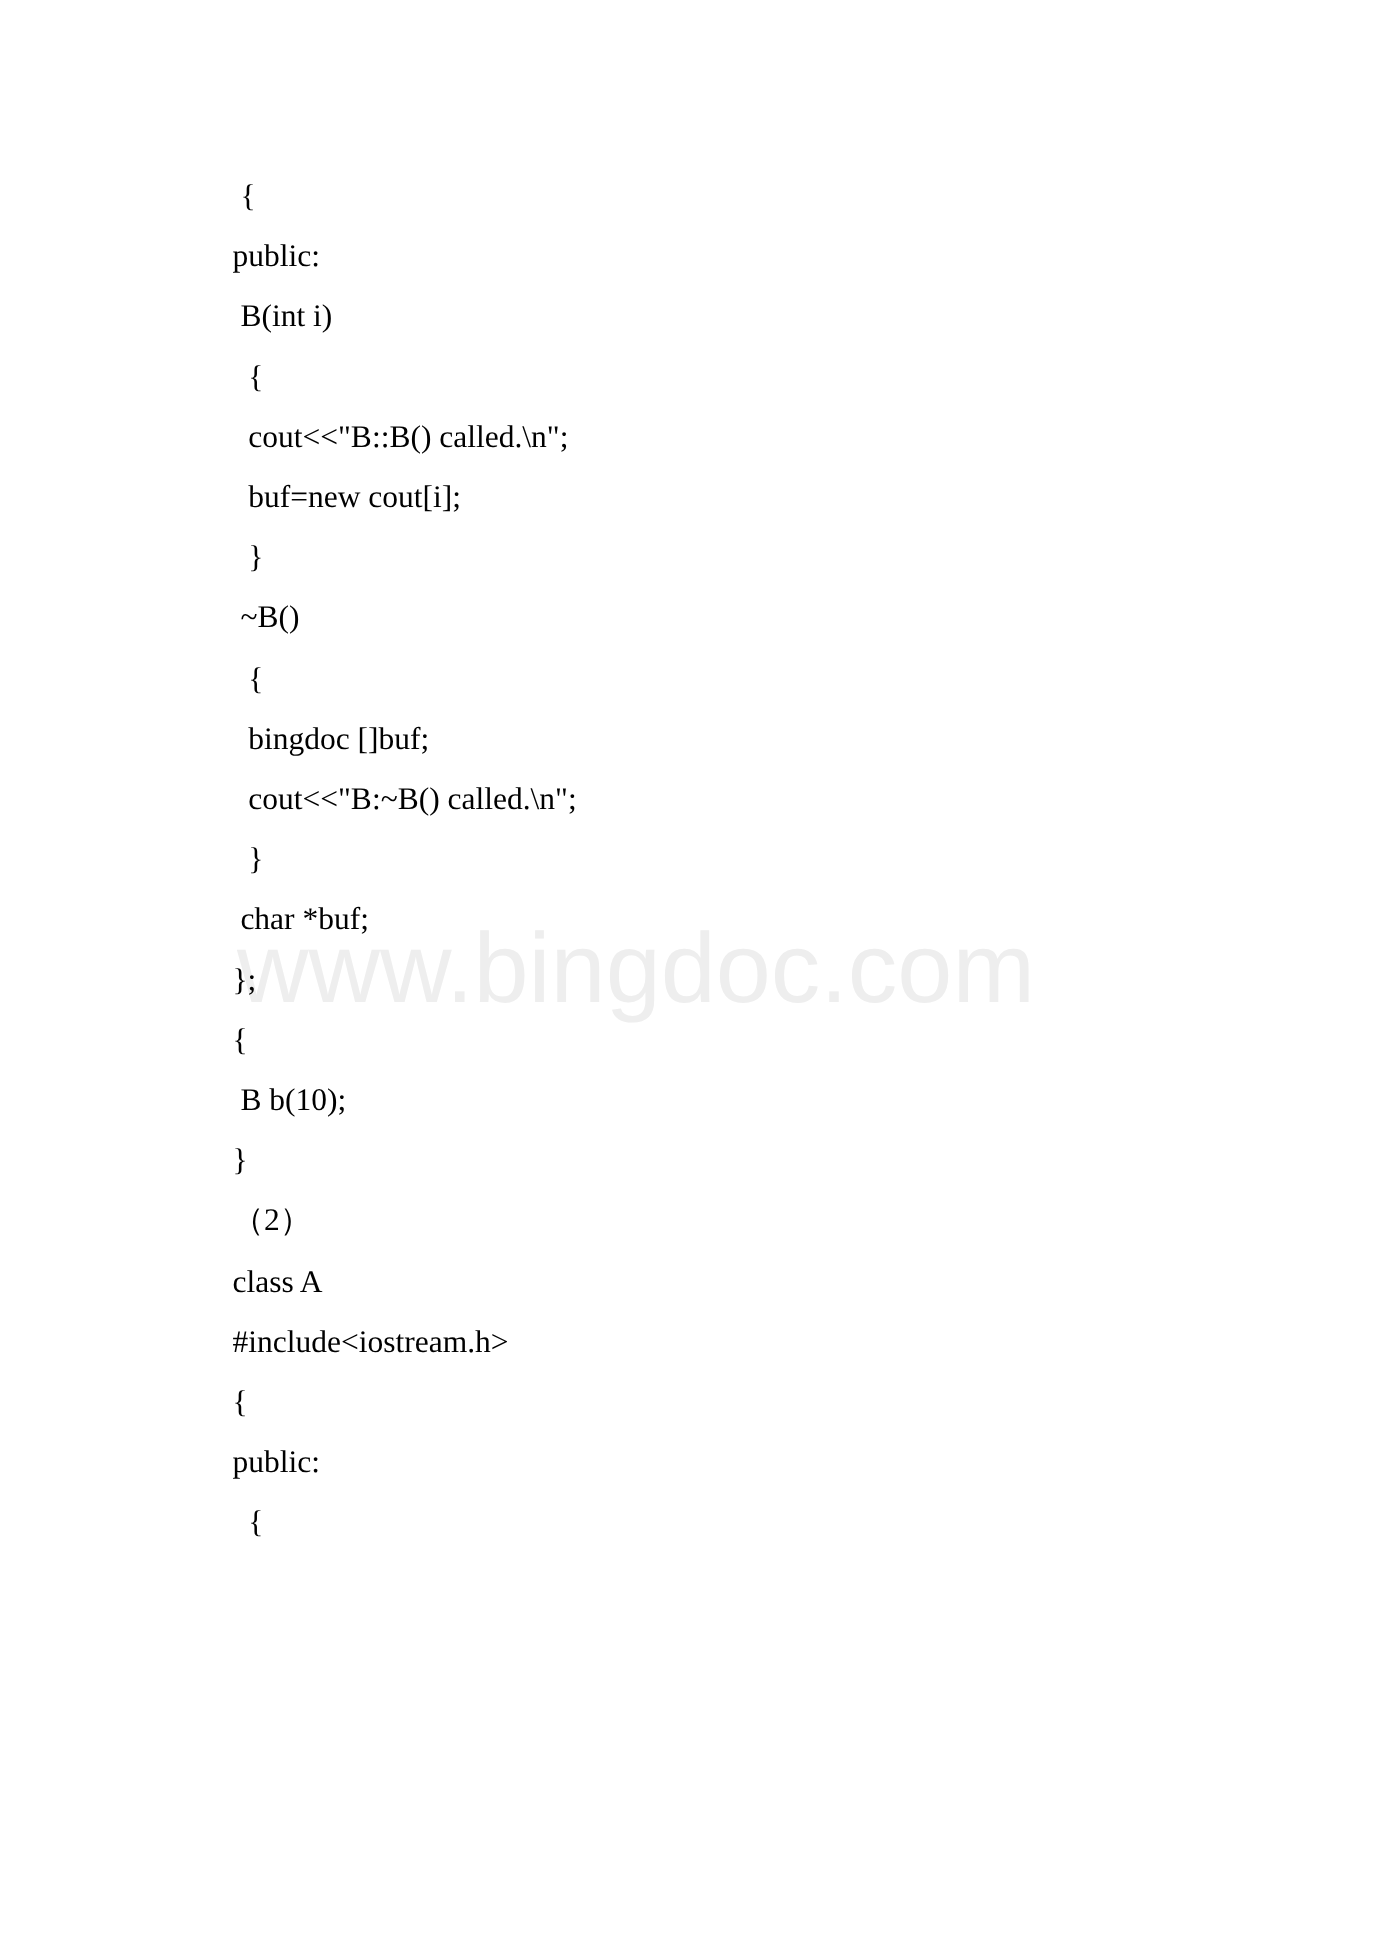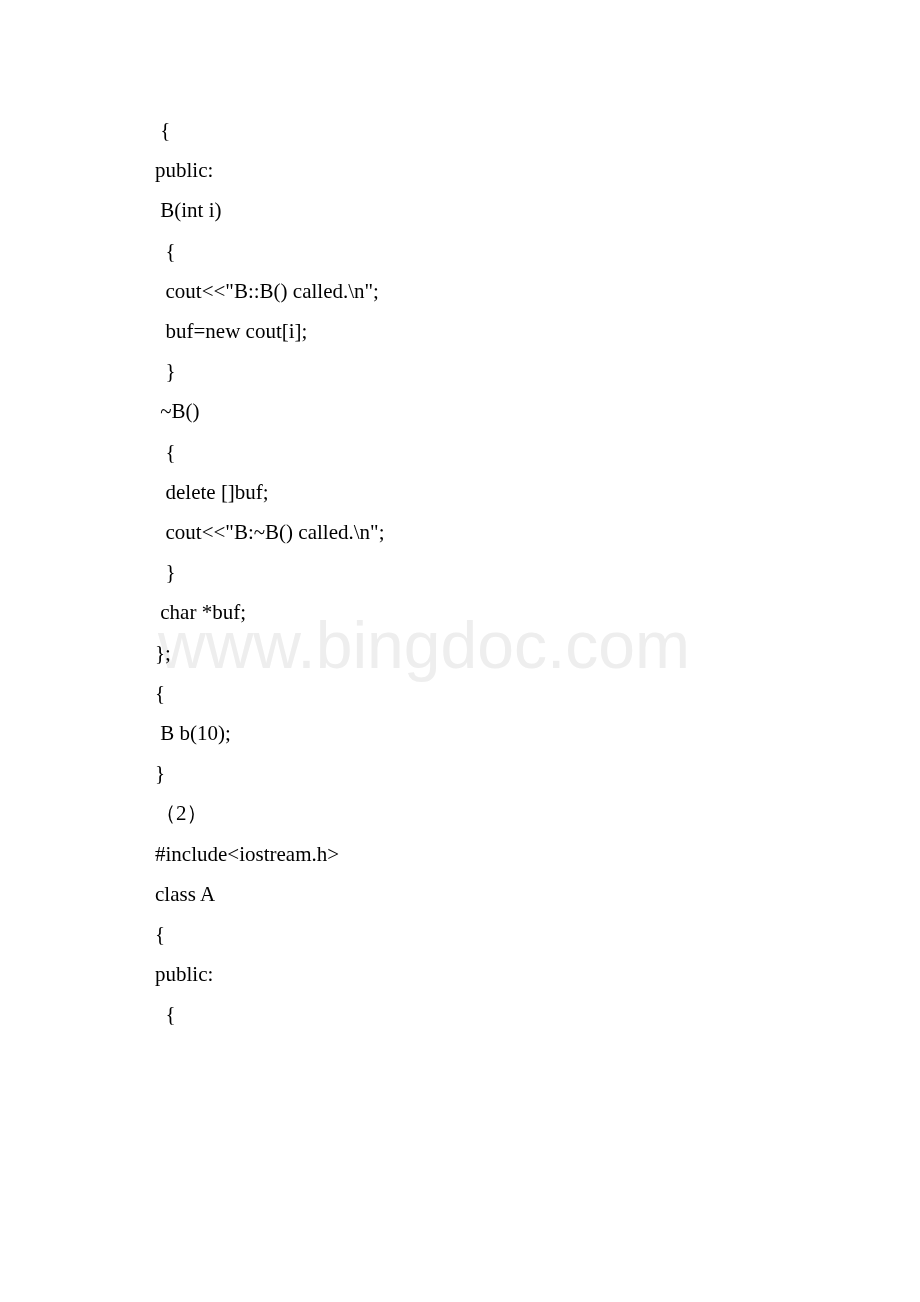--- a/index.html
+++ b/index.html
@@ -52,27 +52,27 @@
 <div class="page-container">
   <div class="code-line"> {</div>
   <div class="code-line">public:</div>
   <div class="code-line"> B(int i)</div>
   <div class="code-line">  {</div>
   <div class="code-line">  cout&lt;&lt;"B::B() called.\n";</div>
   <div class="code-line">  buf=new cout[i];</div>
   <div class="code-line">  }</div>
   <div class="code-line"> ~B()</div>
   <div class="code-line">  {</div>
-  <div class="code-line">  delete []buf;</div>
+  <div class="code-line">  bingdoc []buf;</div>
   <div class="code-line">  cout&lt;&lt;"B:~B() called.\n";</div>
   <div class="code-line">  }</div>
   <div class="code-line"> char *buf;</div>
   <div class="code-line">};</div>
   <div class="code-line">{</div>
   <div class="code-line"> B b(10);</div>
   <div class="code-line">}</div>
   <div class="code-line">（2）</div>
+  <div class="code-line">class A</div>
   <div class="code-line">#include&lt;iostream.h&gt;</div>
-  <div class="code-line">class A</div>
   <div class="code-line">{</div>
   <div class="code-line">public:</div>
   <div class="code-line">  {</div>
 </div>
 
 </body></html>

